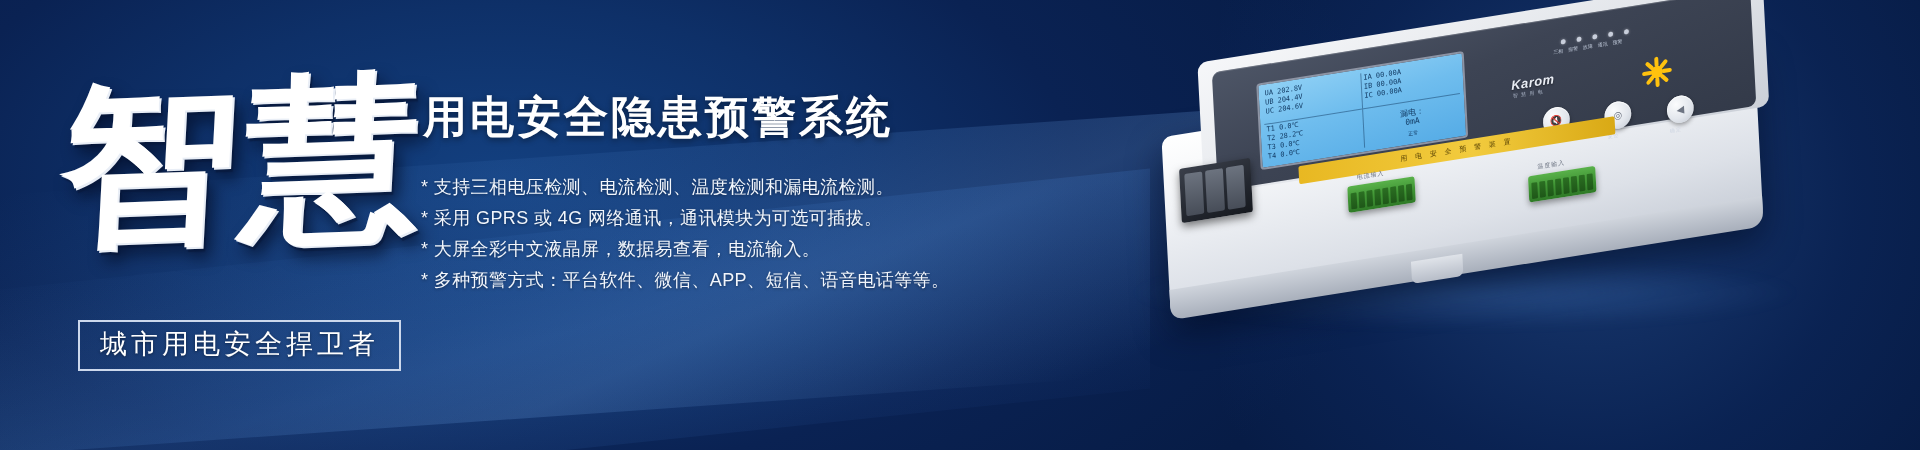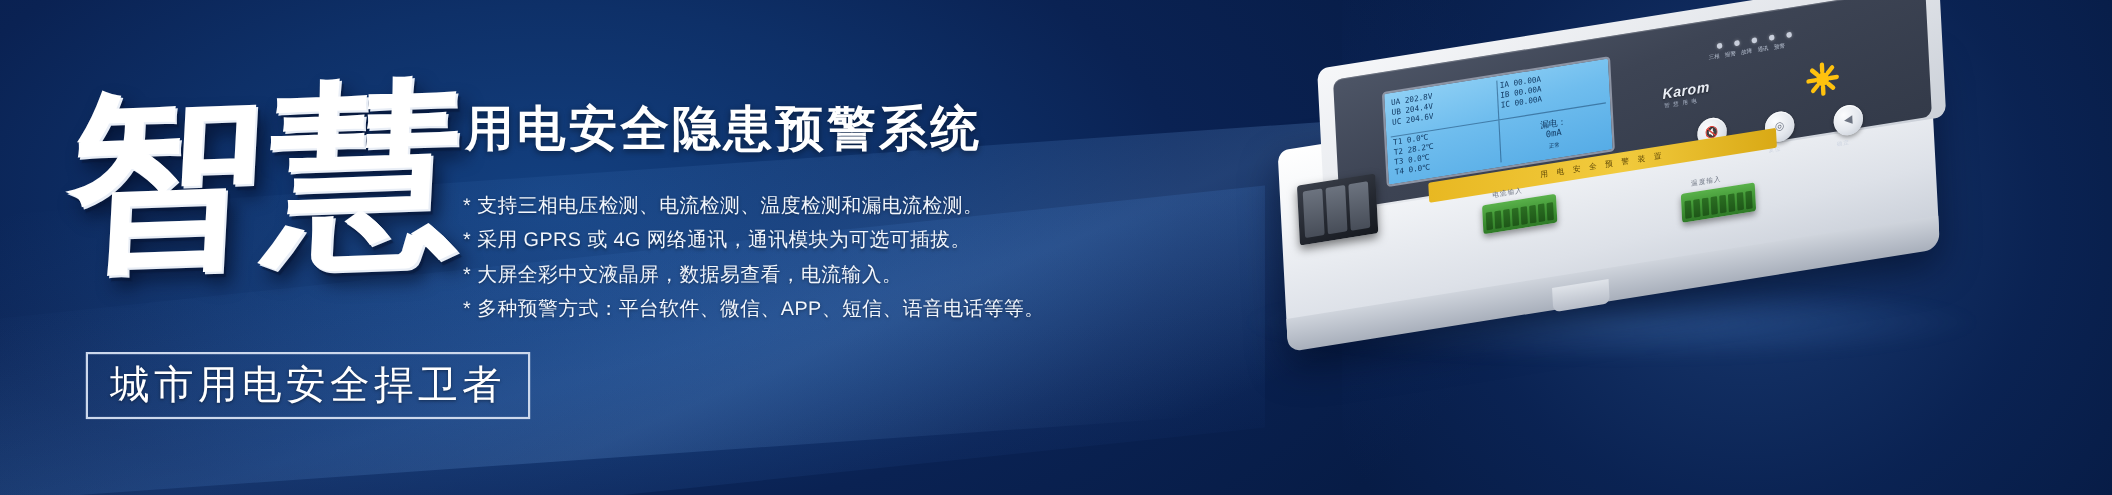--- a/index.html
+++ b/index.html
@@ -53,21 +53,21 @@
     transform:skewX(-5deg) rotate(-2deg);
     white-space:nowrap;
     user-select:none;
   }
 
   .tagline-box {
     position:absolute; left:78px; top:320px;
     padding:7px 20px 9px 20px;
     border:2px solid #ccd8ec;
     color:#ffffff;
-    font-size:36px; line-height:1.15;
+    font-size:27px; line-height:1.15;
     letter-spacing:4px;
     white-space:nowrap;
     text-shadow:0 1px 3px rgba(0,0,0,0.45);
   }
 
   
   .headline {
     position:absolute; left:423px; top:88px;
     font-size:44px; font-weight:700;
     letter-spacing:3px;

